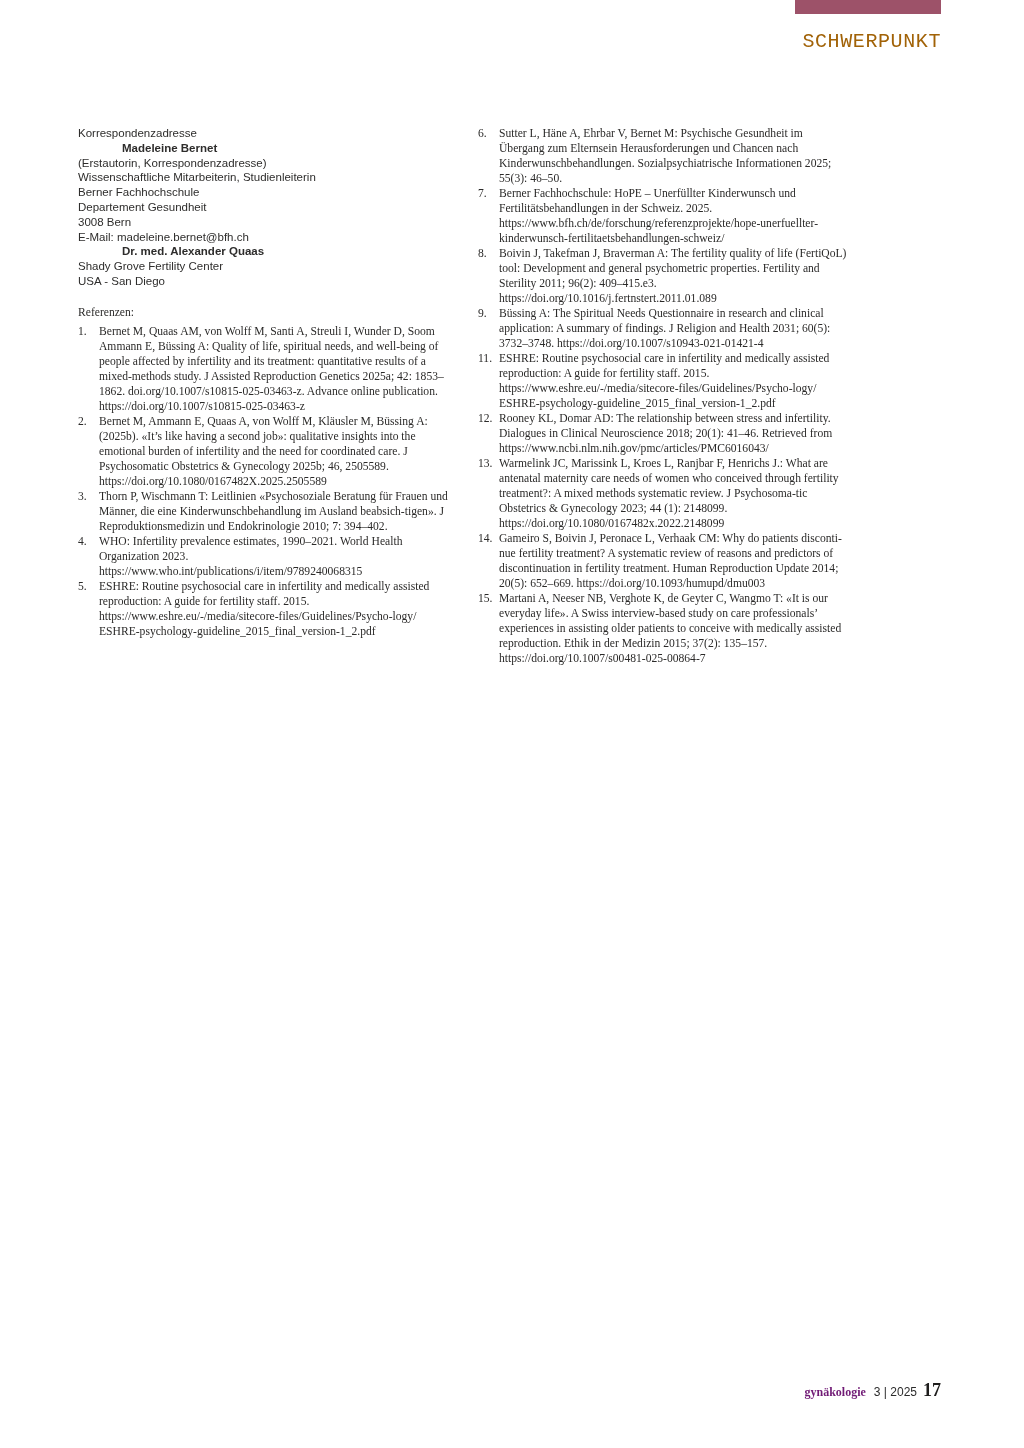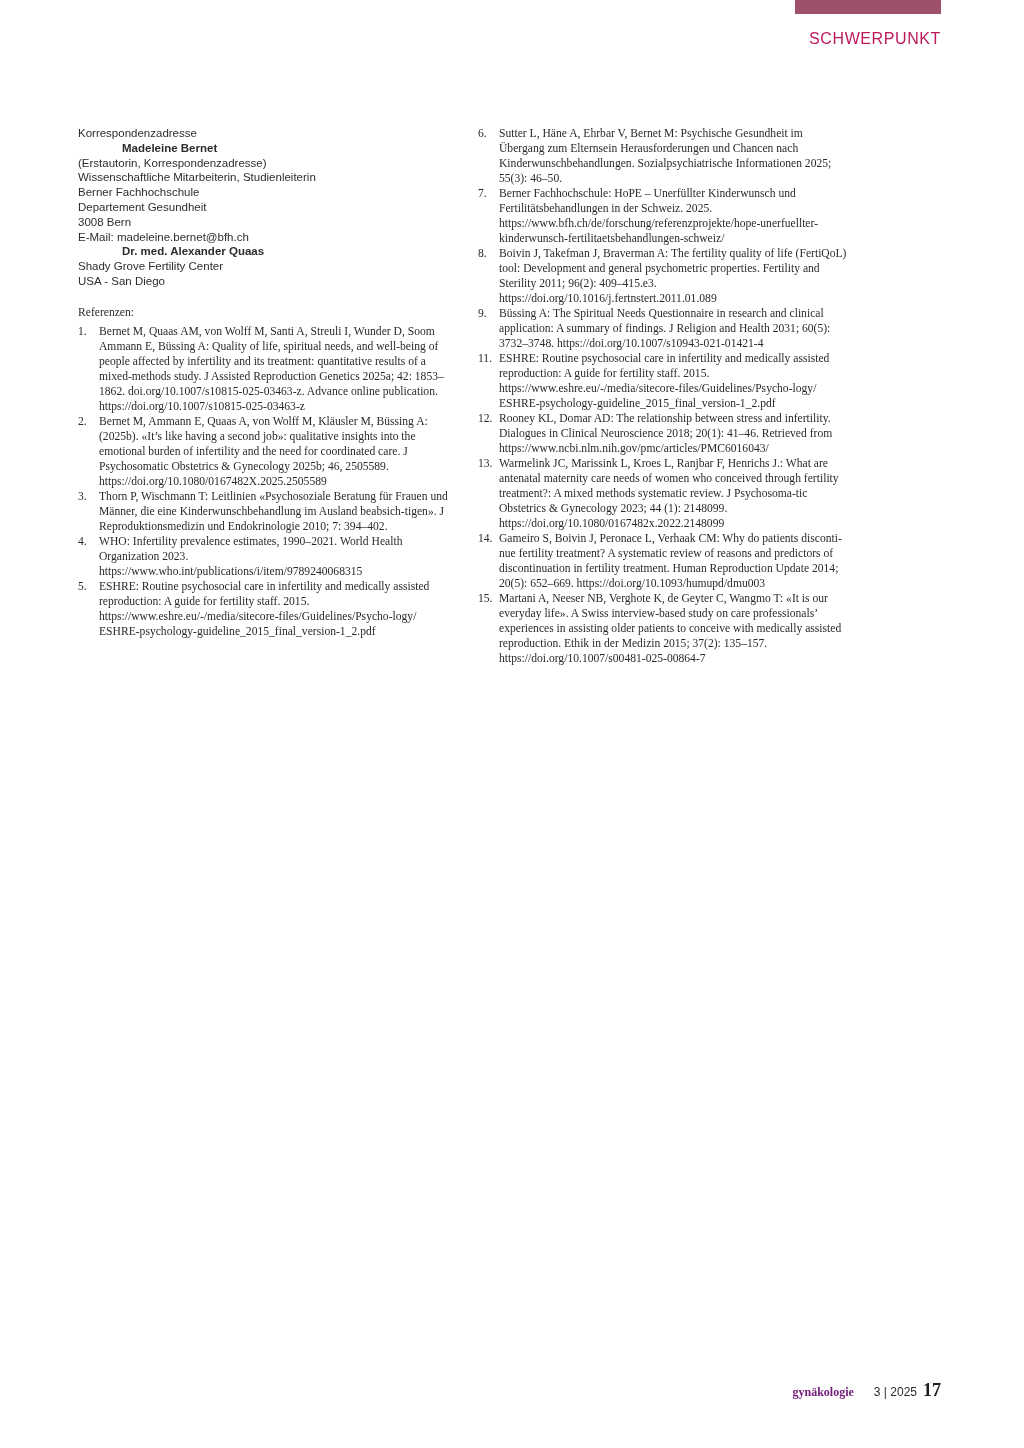--- a/index.html
+++ b/index.html
@@ -13,24 +13,24 @@
   }
   .accent-bar {
     position: absolute;
     left: 795px; top: 0;
     width: 146px; height: 14px;
     background: #9d5269;
   }
   .kicker {
     position: absolute;
     top: 30px; right: 83px;
-    font-family: Liberation Sans, sans-serif;
-    font-size: 16px;
+    font-family: Liberation Mono, monospace;
+    font-size: 20px;
     letter-spacing: 0.6px;
-    color: #be185d;
+    color: #a16207;
     white-space: nowrap;
   }
   .col { position: absolute; top: 126px; }
   .col-left  { left: 78px;  width: 376px; }
   .col-right { left: 478px; width: 372px; }
 
   .addr {
     font-family: "Liberation Sans", sans-serif;
     font-size: 11.5px;
     line-height: 14.8px;
@@ -60,21 +60,21 @@
   .footer .journal {
     font-family: Liberation Serif, serif;
     font-weight: bold;
     font-size: 12px;
     color: #701a75;
   }
   .footer .issue {
     font-family: "Liberation Sans", sans-serif;
     font-size: 12px;
     color: #2b2b2b;
-    margin-left: 20px;
+    margin-left: 8px;
   }
   .footer .pagenum {
     font-family: "Liberation Serif", serif;
     font-weight: bold;
     font-size: 18px;
     color: #1e1d1c;
     margin-left: 6px;
   }
 </style>
 </head>

